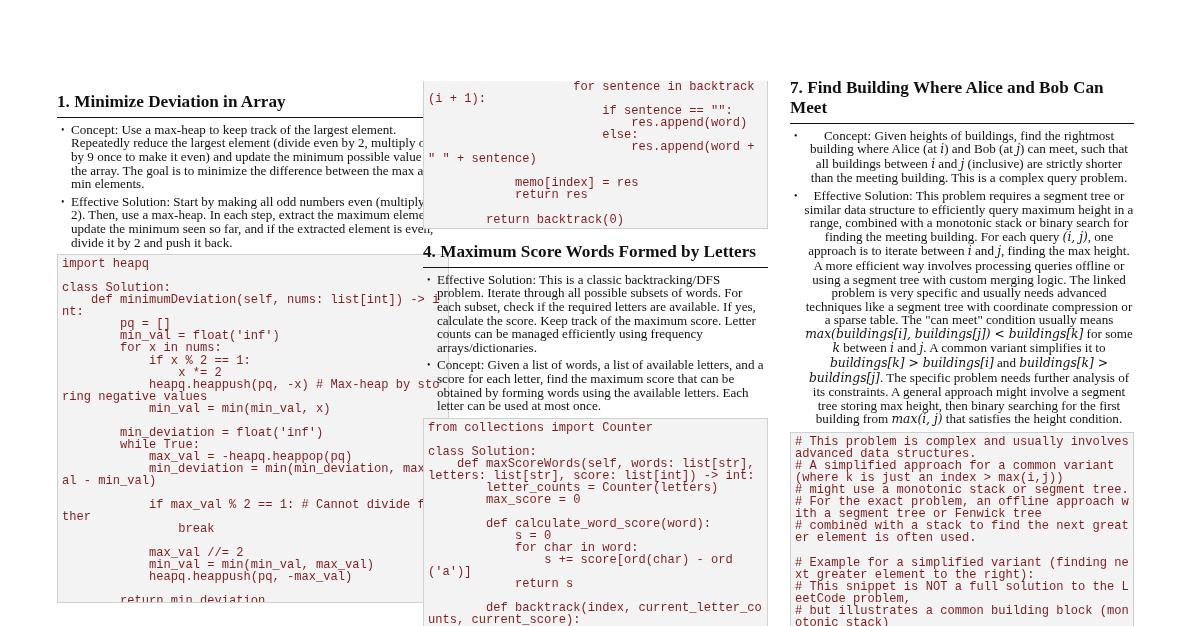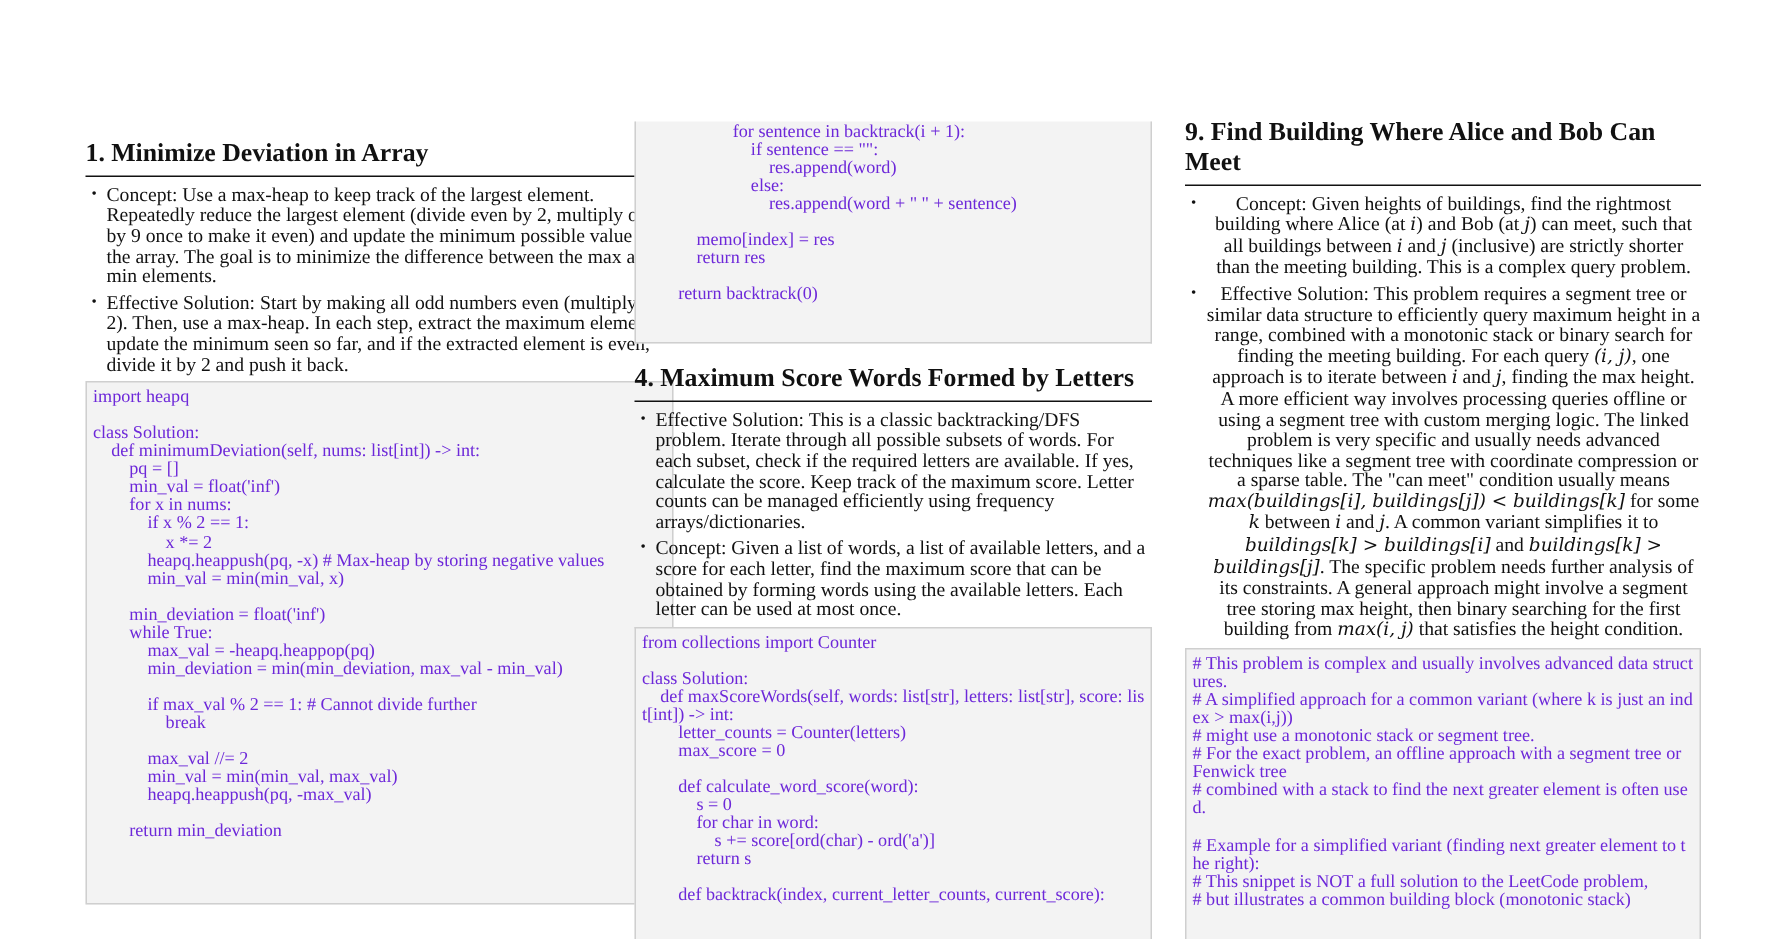--- a/index.html
+++ b/index.html
@@ -26,24 +26,24 @@
   }
   ul.pts li::before {
     content: "\2022"; position: absolute; left: 4px; top: 0; font-size: 10px;
   }
   ul.pts li b { font-weight: normal; }
   .m { font-style: italic; font-family: "DejaVu Serif", serif; font-size: 12.3px; }
   .tall { line-height: 16.4px; text-align: center; }
 
   pre.code {
     margin: 0; background: #f3f3f3; border: 1px solid #cfcfcf;
-    font-family: Liberation Serif, serif;
+    font-family: Liberation Mono, monospace;
     font-size: 12.1px; line-height: 12.05px;
     padding: 3px 4px; white-space: pre-wrap; word-break: break-all;
-    color: #6d28d9; overflow: hidden;
+    color: #7f1d1d; overflow: hidden;
   }
   #col1 pre.code { height: 349px; box-sizing: border-box; }
   #col2 pre.top { border-top: none; padding-top: 0; height: 148px; box-sizing: border-box; }
   #col2 .sec { margin-top: 11px; }
   #col2 pre.bottom { height: 220px; box-sizing: border-box; border-bottom: none; }
   #col3 pre.code { height: 200px; box-sizing: border-box; border-bottom: none; }
 </style>
 </head>
 <body>
 
@@ -108,21 +108,21 @@
             s = 0
             for char in word:
                 s += score[ord(char) - ord('a')]
             return s
 
         def backtrack(index, current_letter_counts, current_score):</pre>
   </div>
 </div>
 
 <div class="col" id="col3">
-  <h2>9. Find Building Where Alice and Bob Can Meet</h2>
+  <h2>7. Find Building Where Alice and Bob Can Meet</h2>
   <ul class="pts">
     <li class="tall"><b>Concept:</b><span> Given heights of buildings, find the rightmost building where Alice (at </span><span class="m">i</span><span>) and Bob (at </span><span class="m">j</span><span>) can meet, such that all buildings between </span><span class="m">i</span><span> and </span><span class="m">j</span><span> (inclusive) are strictly shorter than the meeting building. This is a complex query problem.</span></li>
     <li class="tall"><b>Effective Solution:</b><span> This problem requires a segment tree or similar data structure to efficiently query maximum height in a range, combined with a monotonic stack or binary search for finding the meeting building. For each query </span><span class="m">(i, j)</span><span>, one approach is to iterate between </span><span class="m">i</span><span> and </span><span class="m">j</span><span>, finding the max height. A more efficient way involves processing queries offline or using a segment tree with custom merging logic. The linked problem is very specific and usually needs advanced techniques like a segment tree with coordinate compression or a sparse table. The "can meet" condition usually means </span><span class="m">max(buildings[i], buildings[j]) &lt; buildings[k]</span><span> for some </span><span class="m">k</span><span> between </span><span class="m">i</span><span> and </span><span class="m">j</span><span>. A common variant simplifies it to </span><span class="m">buildings[k] &gt; buildings[i]</span><span> and </span><span class="m">buildings[k] &gt; buildings[j]</span><span>. The specific problem needs further analysis of its constraints. A general approach might involve a segment tree storing max height, then binary searching for the first building from </span><span class="m">max(i, j)</span><span> that satisfies the height condition.</span></li>
   </ul>
   <pre class="code"># This problem is complex and usually involves advanced data structures.
 # A simplified approach for a common variant (where k is just an index &gt; max(i,j))
 # might use a monotonic stack or segment tree.
 # For the exact problem, an offline approach with a segment tree or Fenwick tree
 # combined with a stack to find the next greater element is often used.
 

